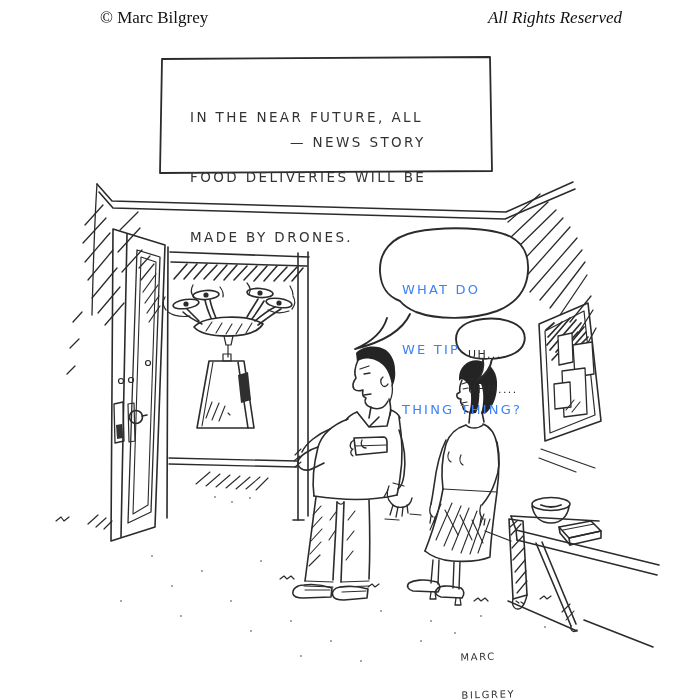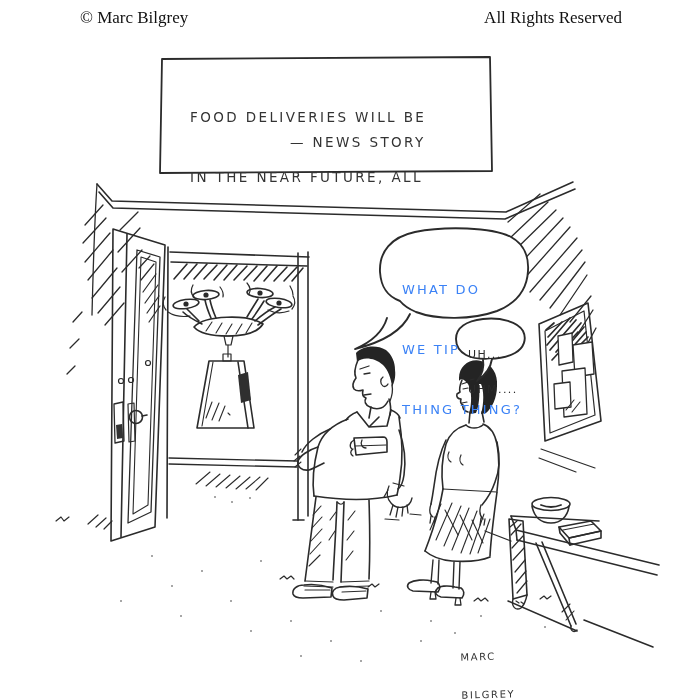--- a/index.html
+++ b/index.html
@@ -371,26 +371,27 @@
       <circle cx="481" cy="616" r="1"></circle>
           <circle cx="545" cy="627" r="1"></circle>
           <circle cx="455" cy="633" r="1"></circle>
       <circle cx="215" cy="497" r="1"></circle>
           <circle cx="232" cy="502" r="1"></circle>
           <circle cx="250" cy="498" r="1"></circle>
     </g>
   </g>
 </svg>
 
-  <div class="overlay header-text" style="left:80px;top:8px;">© Marc Bilgrey</div>
-  <div class="overlay header-text" style="right:78px;top:8px;">All Rights Reserved</div>
+  <div class="overlay header-text" style="left:100px;top:8px;">© Marc Bilgrey</div>
+  <div class="overlay header-text" style="right:78px;top:8px;font-style:italic;">All Rights Reserved</div>
 
   <div class="overlay" style="left:190px;top:68px;">
+    <div class="caption-line">IN THE NEAR FUTURE, ALL</div>
     <div class="caption-line">FOOD DELIVERIES WILL BE</div>
-    <div class="caption-line">IN THE NEAR FUTURE, ALL</div>
+    <div class="caption-line">MADE BY DRONES.</div>
   </div>
   <div class="overlay caption-attr" style="left:290px;top:134px;">— NEWS STORY</div>
 
   <div class="overlay bubble-big" style="left:402px;top:240px;">
     <div>WHAT DO</div>
     <div>WE TIP</div>
     <div>THING THING?</div>
   </div>
 
   <div class="overlay bubble-small" style="left:468px;top:326px;">

